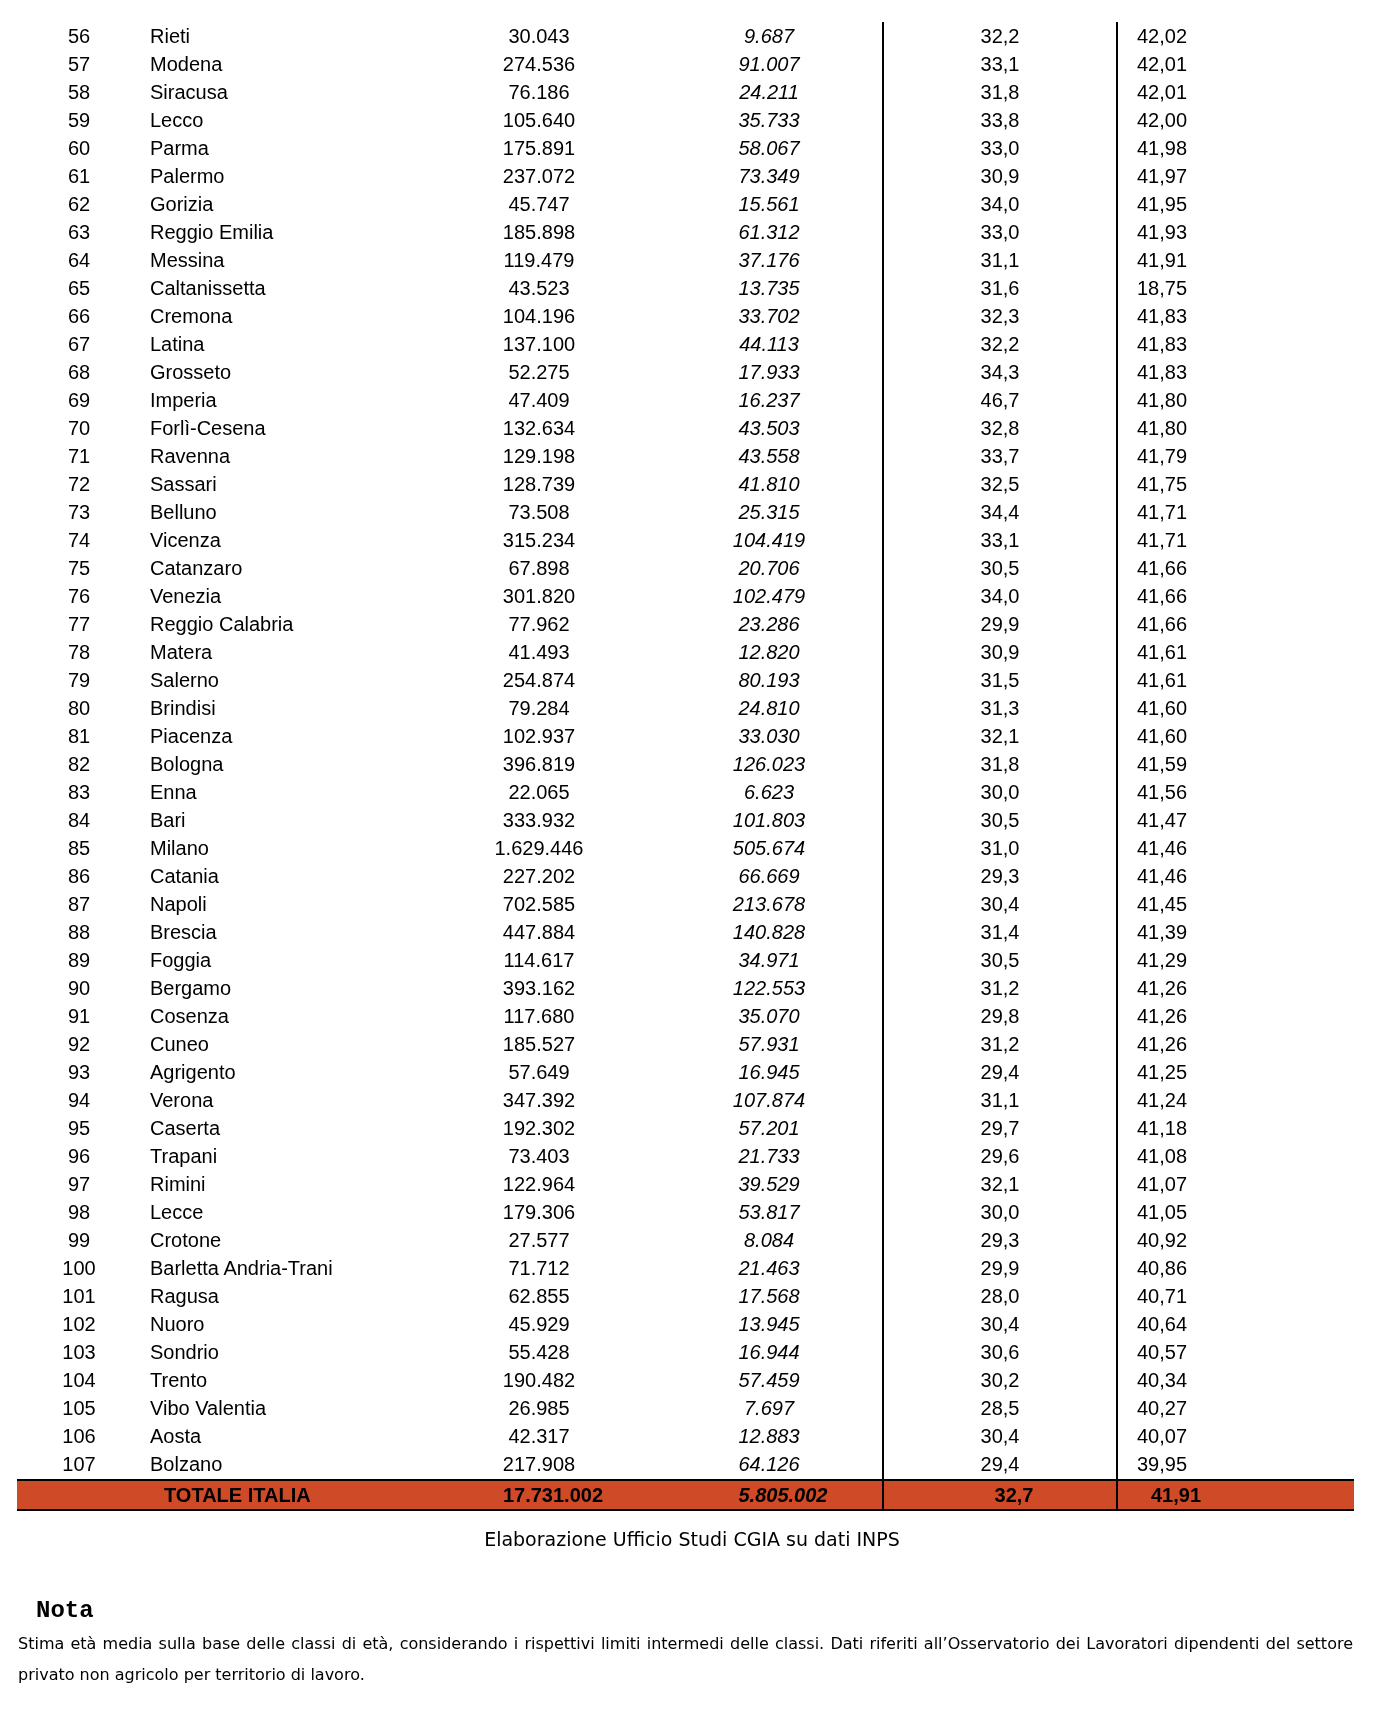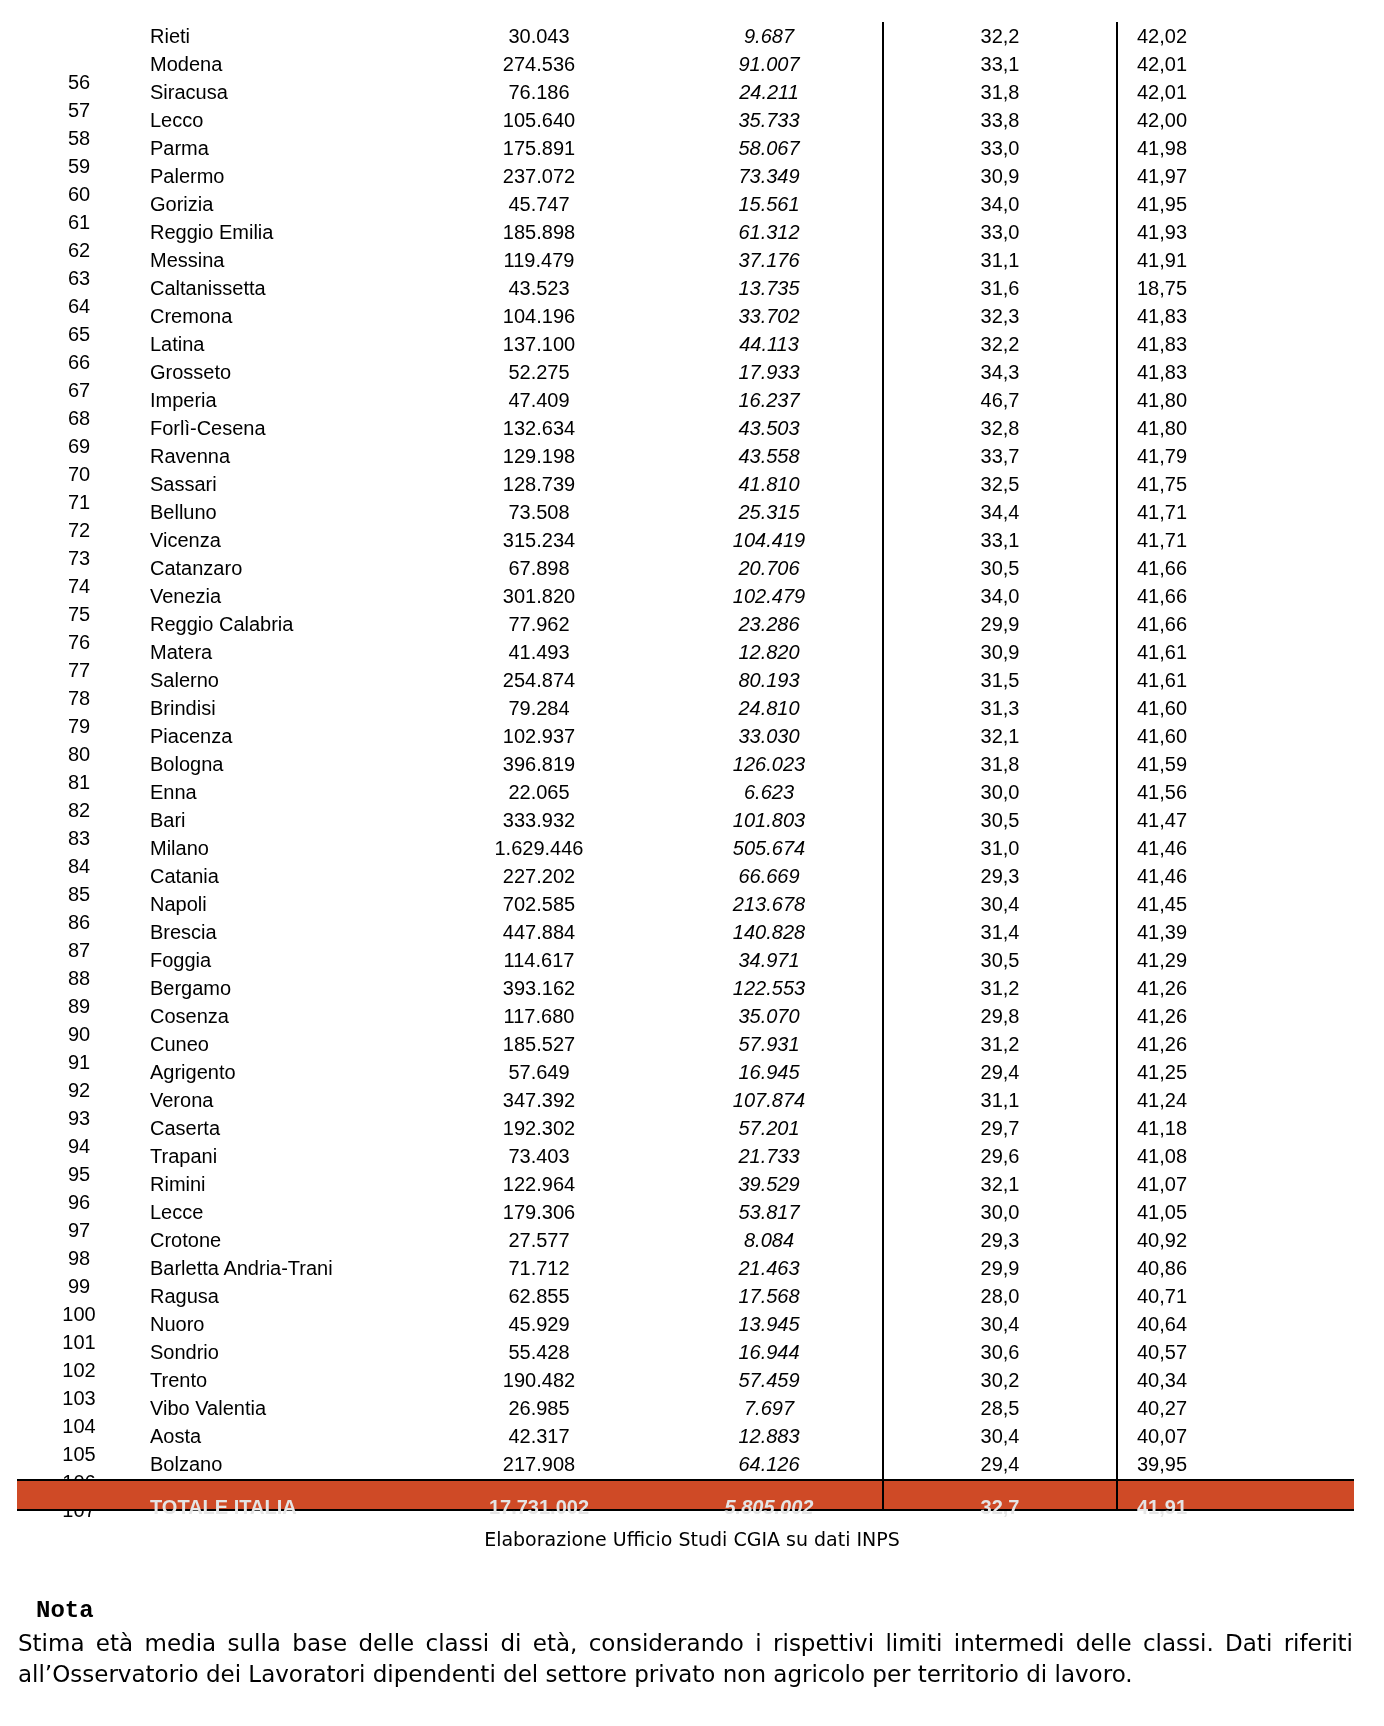--- a/index.html
+++ b/index.html
@@ -2,38 +2,38 @@
 <html><head>
 <meta charset="utf-8">
 <style>
   html, body { margin: 0; padding: 0; background: #ffffff; }
   body { width: 1384px; height: 1726px; position: relative; overflow: hidden;
          font-family: "DejaVu Sans", sans-serif; color: #000; }
   .table { position: absolute; left: 17px; top: 22px; width: 1337px; }
   .row { position: relative; height: 28px; }
   .cell { position: absolute; top: 0; height: 28px; line-height: 28px;
           font-family: "Liberation Sans", sans-serif; font-size: 20px; white-space: nowrap; }
-  .c-rank { left: 22px; width: 80px; text-align: center; margin-top: 46px; }
+  .c-rank { left: 22px; width: 80px; text-align: center; }
   .c-name { left: 133px; width: 260px; text-align: left; }
   .c-total { left: 422px; width: 200px; text-align: center; }
   .c-young { left: 652px; width: 200px; text-align: center; font-style: italic; }
   .c-pct { left: 883px; width: 200px; text-align: center; }
   .c-age { left: 1120px; width: 200px; text-align: left; }
   .vline { position: absolute; top: 22px; width: 2px; height: 1488px; background: #000; z-index: 3; }
   .vline.v1 { left: 882px; }
   .vline.v2 { left: 1116px; }
   .totals { position: absolute; left: 17px; top: 1479px; width: 1337px; height: 28px;
             background: #cf4a26; border-top: 2px solid #000; border-bottom: 2px solid #000; }
-  .totals .cell { color: #e5e5e5; font-weight: bold; top: 12px; }
+  .totals .cell { color: #000000; font-weight: bold; top: 0; margin-left: 14px; }
   .source { position: absolute; left: 0; width: 1384px; top: 1528px; text-align: center;
             font-family: "DejaVu Sans", sans-serif; font-size: 19px; }
   .note-title { position: absolute; left: 36px; top: 1597px; font-family: Liberation Mono, monospace;
                 font-weight: bold; font-size: 24px; }
   .note-body { position: absolute; left: 18px; top: 1628px; width: 1335px; font-family: "DejaVu Sans", sans-serif;
-               font-size: 23px; line-height: 31px; text-align: justify; }
+               font-size: 16px; line-height: 31px; text-align: justify; }
 </style>
 </head>
 <body>
 
 <div class="table" id="tbl">
     <div class="row">
       <span class="cell c-rank">56</span>
       <span class="cell c-name">Rieti</span>
       <span class="cell c-total">30.043</span>
       <span class="cell c-young">9.687</span>

